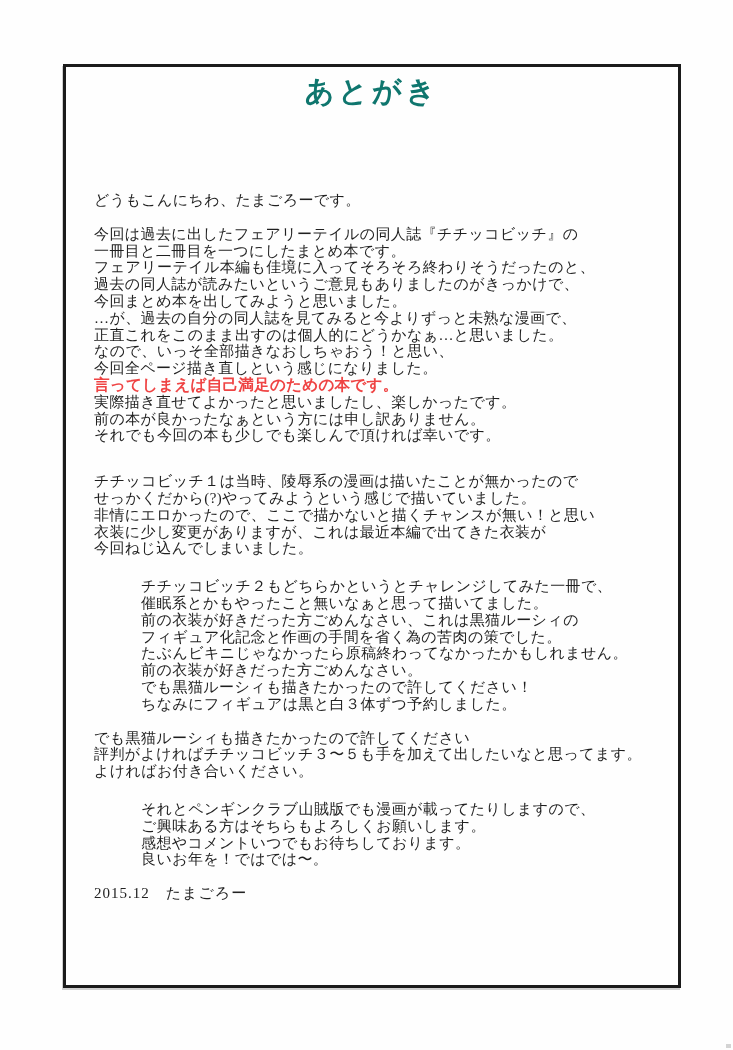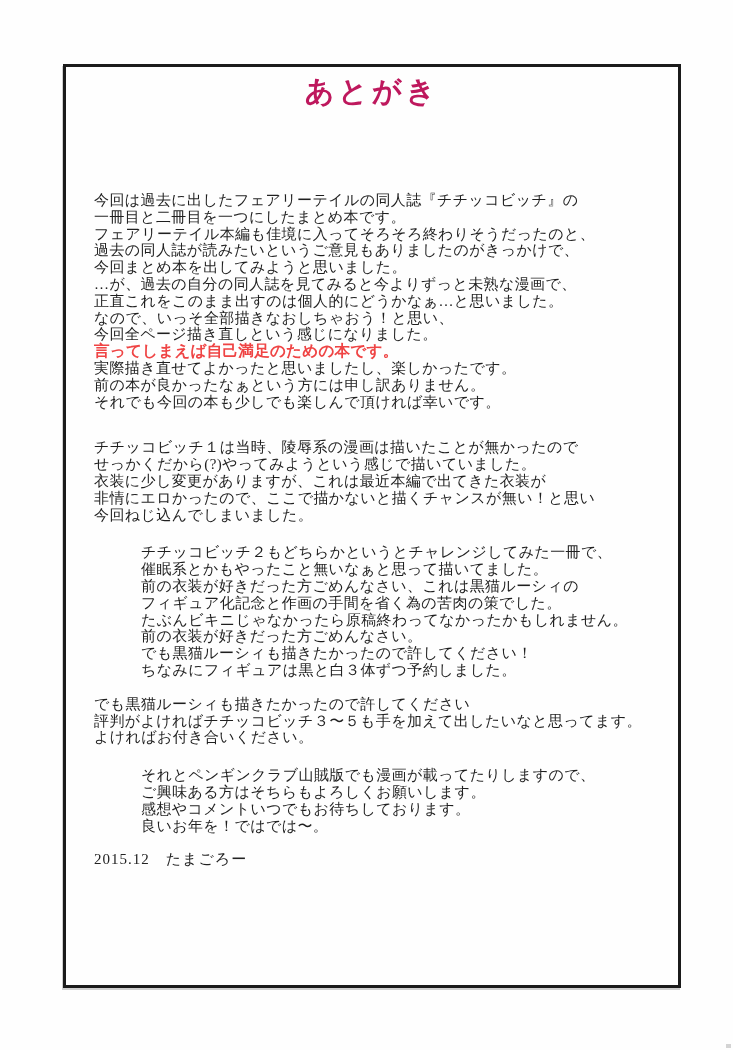--- a/index.html
+++ b/index.html
@@ -27,21 +27,21 @@
     background: #fefefe;
   }
   .page-title {
     margin-top: 7px;
     text-align: center;
     font-family: "Liberation Sans", sans-serif;
     font-weight: 900;
     font-size: 29px;
     line-height: 34px;
     letter-spacing: 4px;
-    color: #be185d;
+    color: #0f766e;
   }
   .content {
     margin: 84px 18px 0 28px;
     color: #1f1f1f;
     font-size: 15px;
     line-height: 16.8px;
     letter-spacing: 0.4px;
   }
   .para { margin: 0 0 17px 0; }
   .para.gap-lg { margin-top: 29px; }
@@ -75,42 +75,45 @@
 </head>
 <body>
 
 <div class="scan-page">
   <div class="frame">
 
     <div class="page-title">あとがき</div>
 
     <div class="content">
 
+      <div class="para">
+        <div class="line">どうもこんにちわ、たまごろーです。</div>
+      </div>
 
       <div class="para">
         <div class="line">今回は過去に出したフェアリーテイルの同人誌『チチッコビッチ』の</div>
         <div class="line">一冊目と二冊目を一つにしたまとめ本です。</div>
         <div class="line">フェアリーテイル本編も佳境に入ってそろそろ終わりそうだったのと、</div>
         <div class="line">過去の同人誌が読みたいというご意見もありましたのがきっかけで、</div>
         <div class="line">今回まとめ本を出してみようと思いました。</div>
         <div class="line">…が、過去の自分の同人誌を見てみると今よりずっと未熟な漫画で、</div>
         <div class="line">正直これをこのまま出すのは個人的にどうかなぁ…と思いました。</div>
         <div class="line">なので、いっそ全部描きなおしちゃおう！と思い、</div>
         <div class="line">今回全ページ描き直しという感じになりました。</div>
         <div class="line em">言ってしまえば自己満足のための本です。</div>
         <div class="line">実際描き直せてよかったと思いましたし、楽しかったです。</div>
         <div class="line">前の本が良かったなぁという方には申し訳ありません。</div>
         <div class="line">それでも今回の本も少しでも楽しんで頂ければ幸いです。</div>
       </div>
 
       <div class="para gap-lg">
         <div class="line">チチッコビッチ１は当時、陵辱系の漫画は描いたことが無かったので</div>
         <div class="line">せっかくだから(?)やってみようという感じで描いていました。</div>
+        <div class="line">非情にエロかったので、ここで描かないと描くチャンスが無い！と思い</div>
         <div class="line">衣装に少し変更がありますが、これは最近本編で出てきた衣装が</div>
-        <div class="line">非情にエロかったので、ここで描かないと描くチャンスが無い！と思い</div>
         <div class="line">今回ねじ込んでしまいました。</div>
       </div>
 
       <div class="para gap-md">
         <div class="line">チチッコビッチ２もどちらかというとチャレンジしてみた一冊で、</div>
         <div class="line">催眠系とかもやったこと無いなぁと思って描いてました。</div>
         <div class="line">前の衣装が好きだった方ごめんなさい、これは黒猫ルーシィの</div>
         <div class="line">フィギュア化記念と作画の手間を省く為の苦肉の策でした。</div>
         <div class="line">たぶんビキニじゃなかったら原稿終わってなかったかもしれません。</div>
         <div class="line">前の衣装が好きだった方ごめんなさい。</div>

